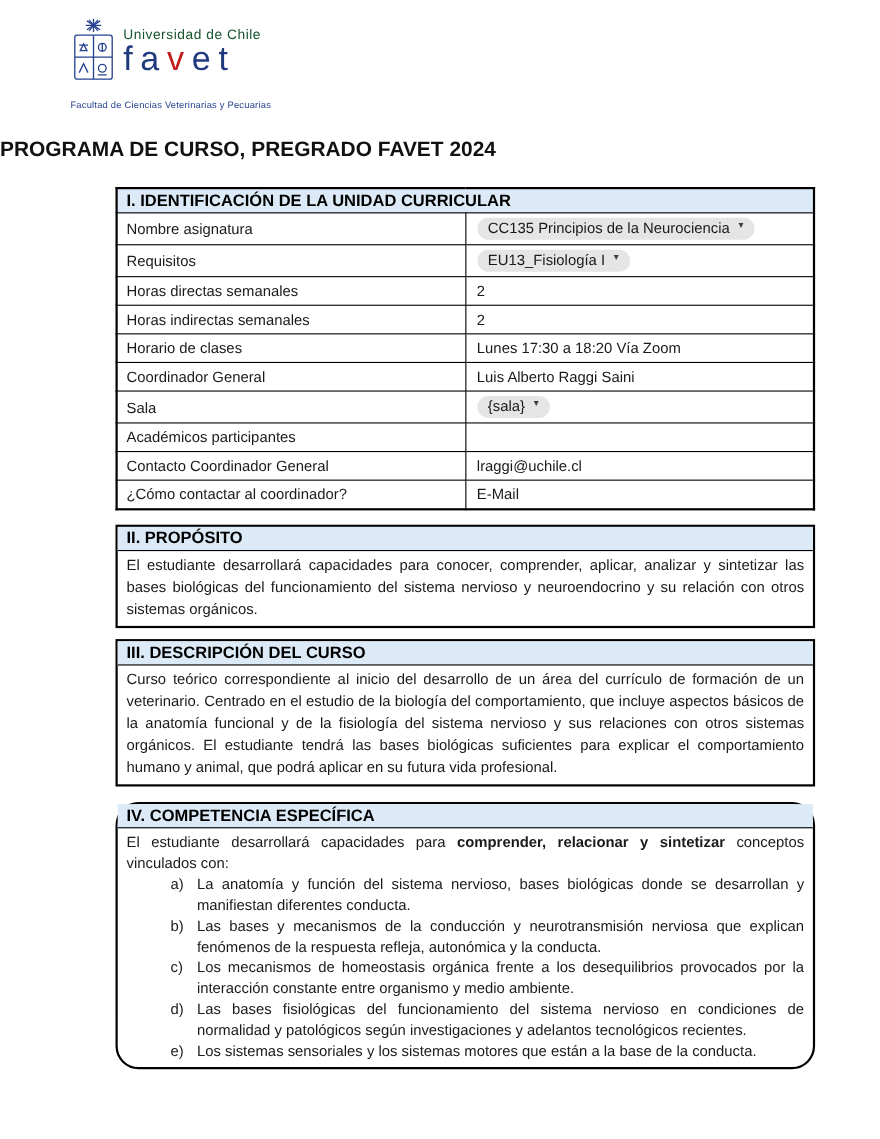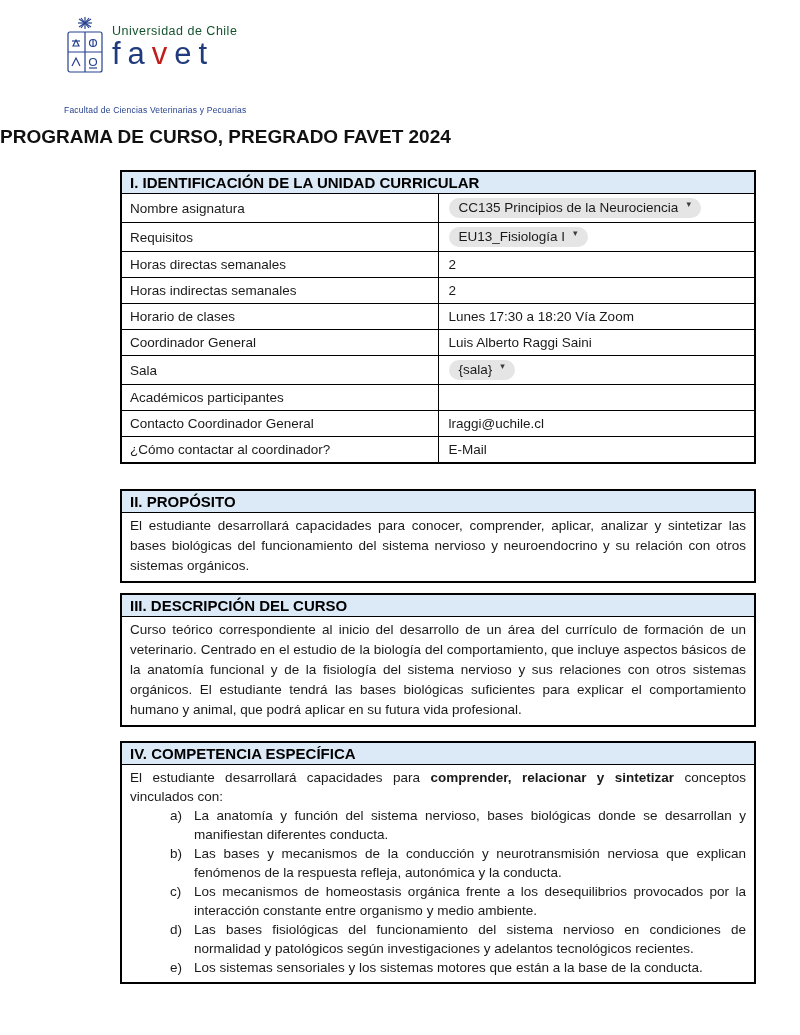--- a/index.html
+++ b/index.html
@@ -7,43 +7,43 @@
   .page{position:relative; width:800px; height:1035px; background:#ffffff; overflow:hidden;}
 
   
   .logo{position:absolute; left:64px; top:16px; width:230px;}
   .logo-top{display:flex; align-items:flex-start;}
   .crest{flex:0 0 auto; margin-right:6px;}
   .logo-texts{padding-top:8px;}
   .uni-name{font-size:12.5px; color:#14532d; letter-spacing:0.5px; margin-bottom:1px;}
   .brand{font-size:31px; font-weight:normal; letter-spacing:7px; line-height:30px; color:#1f3a7d;}
   .brand .v-red{color:#c21d1d;}
-  .faculty{font-size:8.5px; color:#26418f; margin-top:19px; letter-spacing:0.2px;}
+  .faculty{font-size:8.5px; color:#26418f; margin-top:3px; letter-spacing:0.2px;}
 
   
   .doc-title{position:absolute; top:126px; left:0; width:800px; text-align:left;
              font-size:19px; font-weight:bold; color:#111;}
 
   
-  .content{position:absolute; left:120px; top:170px; width:636px; color:#1a1a1a;}
+  .content{position:absolute; left:105px; top:170px; width:636px; color:#1a1a1a;}
 
   table.id-table{width:100%; border-collapse:collapse; table-layout:fixed;}
   table.id-table th, table.id-table td{border:1.5px solid #000;}
   table.id-table{border:2px solid #000;}
   th.sec-head, .section-header{
       background:#dce9f6; text-align:left; font-size:15px; font-weight:bold;
       padding:2px 8px; color:#000;}
   td.lbl{width:176px; font-size:13.5px; padding:4px 8px; line-height:17px;}
   td.val{font-size:13.5px; padding:4px 10px; line-height:17px;}
 
   .pill{display:inline-flex; align-items:flex-start; background:#e5e5e5; border-radius:10px;
         padding:1px 10px 2px 10px; cursor:default;}
   .pill .caret{font-size:9px; color:#3c3c3c; margin-left:8px; line-height:10px;}
 
-  .section{border:2px solid #000; margin-top:25px;}
+  .section{border:2px solid #000; margin-top:13px;}
   .section-header{border-bottom:1.5px solid #000;}
   .section-body{font-size:13.5px; line-height:20px; padding:3px 8px 5px 8px; text-align:justify;}
 
   .sec4-body{line-height:19px;}
   .list{margin-top:0;}
   .list-item{display:flex; padding-left:40px; text-align:justify;}
   .list-item .marker{flex:0 0 24px;}
   .list-item .itext{flex:1;}
   .bold{font-weight:bold;}
 </style>
@@ -170,21 +170,21 @@
     <div class="section">
       <div class="section-header">II. PROPÓSITO</div>
       <div class="section-body">El estudiante desarrollará capacidades para conocer, comprender, aplicar, analizar y sintetizar las bases biológicas del funcionamiento del sistema nervioso y neuroendocrino y su relación con otros sistemas orgánicos.</div>
     </div>
 
     <div class="section" style="margin-top:10px;">
       <div class="section-header">III. DESCRIPCIÓN DEL CURSO</div>
       <div class="section-body">Curso teórico correspondiente al inicio del desarrollo de un área del currículo de formación de un veterinario. Centrado en el estudio de la biología del comportamiento, que incluye aspectos básicos de la anatomía funcional y de la fisiología del sistema nervioso y sus relaciones con otros sistemas orgánicos. El estudiante tendrá las bases biológicas suficientes para explicar el comportamiento humano y animal, que podrá aplicar en su futura vida profesional.</div>
     </div>
 
-    <div class="section" style="margin-top:14px;">
+    <div class="section" style="margin-top:14px;border-radius:21px;">
       <div class="section-header">IV. COMPETENCIA ESPECÍFICA</div>
       <div class="section-body sec4-body">
         <div><span>El estudiante desarrollará capacidades para </span><span class="bold">comprender, relacionar y sintetizar</span><span> conceptos vinculados con:</span></div>
         <div class="list">
           <div class="list-item">
             <span class="marker">a)</span>
             <span class="itext">La anatomía y función del sistema nervioso, bases biológicas donde se desarrollan y manifiestan diferentes conducta.</span>
           </div>
           <div class="list-item">
             <span class="marker">b)</span>

